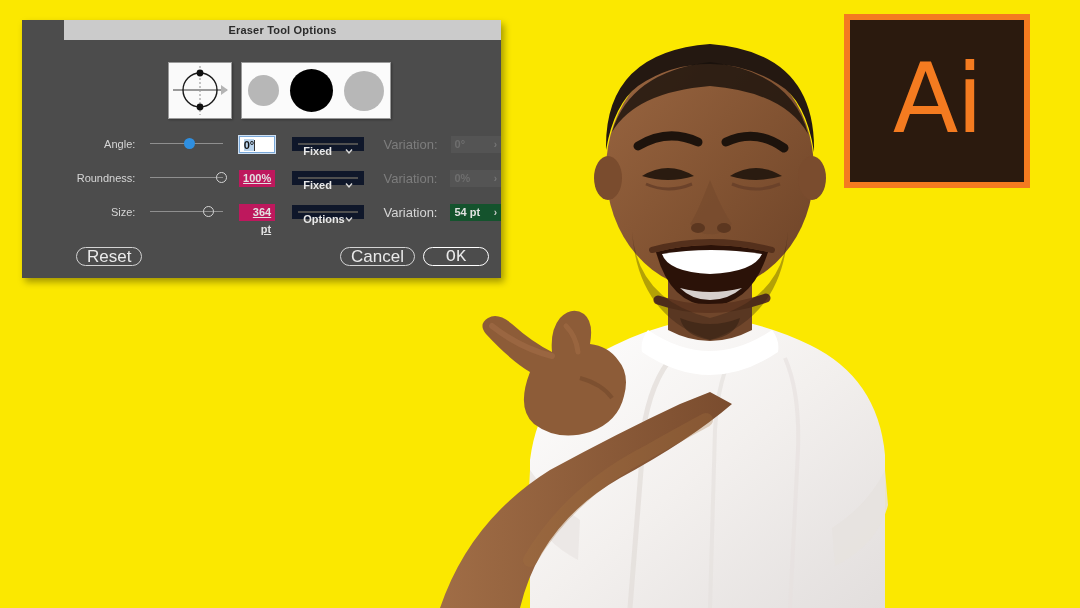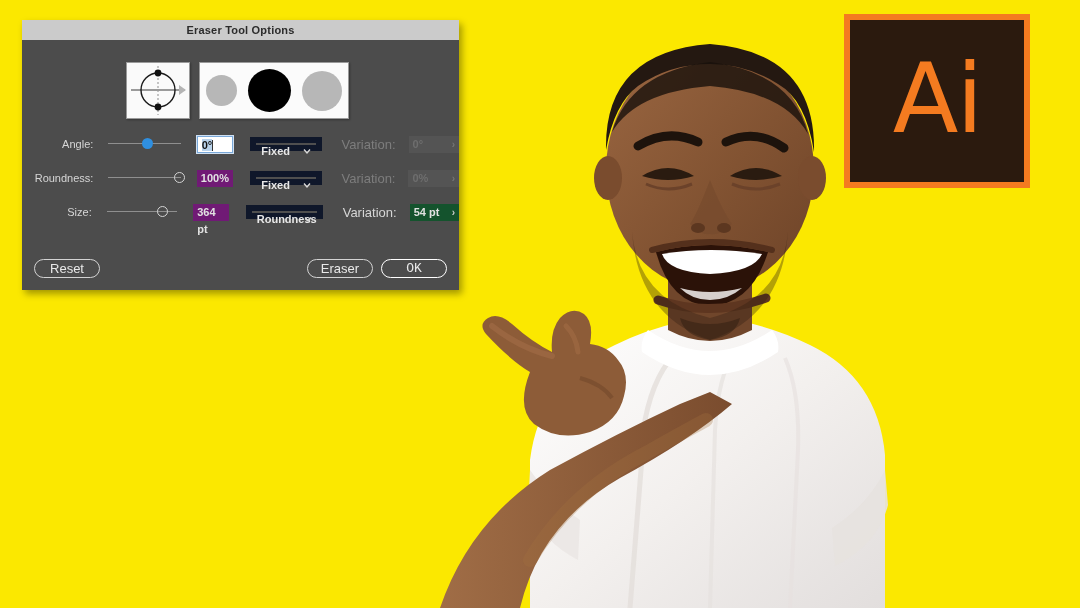--- a/index.html
+++ b/index.html
@@ -57,20 +57,21 @@
   }
 
   
   .dialog {
     position: absolute;
     left: 22px;
     top: 20px;
     width: 437px;
     background: #4c4c4c;
     box-shadow: 3px 4px 7px rgba(0,0,0,0.35);
+    padding-left: 42px;
   }
   .dialog-titlebar {
     height: 20px;
     background: #cbcbcb;
     color: #2b2b2b;
     font-size: 11px;
     font-weight: bold;
     display: flex;
     align-items: center;
     justify-content: center;
@@ -160,24 +161,25 @@
   .value-box {
     width: 44px;
     height: 17px;
     line-height: 17px;
     font-size: 11px;
     box-sizing: border-box;
     padding: 0 4px;
     margin-right: 9px;
   }
   .value-box.dark {
-    background: #701a75;
+    background: #be185d;
     color: #e2e2e2;
-    text-align: left;
+    text-align: right;
     font-weight: bold;
+    text-decoration: underline;
   }
   .value-box.editing {
     background: #ffffff;
     color: #111111;
     text-align: left;
     border: 1px solid #7aa8d8;
     box-shadow: 0 0 0 1px #cfe0f2;
     position: relative;
     font-weight: bold;
   }
@@ -256,27 +258,26 @@
     align-items: center;
     padding: 12px 12px 12px 12px;
   }
   .btn {
     height: 19px;
     min-width: 66px;
     border: 1px solid #d3d3d3;
     border-radius: 10px;
     background: transparent;
     color: #e9e9e9;
-    font-size: 13px;
+    font-size: 17px;
     display: flex;
     align-items: center;
     justify-content: center;
     box-sizing: border-box;
     padding: 0 10px;
-    margin-top: 12px;
   }
   .btn.primary { border-color: #ffffff; }
   .spacer { flex: 1; }
   .btn + .btn { margin-left: 8px; font-family: Liberation Mono, monospace; }
 </style>
 </head>
 <body>
 
 <div id="stage">
 
@@ -444,37 +445,37 @@
       <div class="ctrl-row">
         <span class="ctrl-label">Size:</span>
         <div class="slider">
           <div class="slider-track"></div>
           <div class="slider-knob hollow" style="left:72%"></div>
         </div>
         <div class="value-box dark">
           <span>364 pt</span>
         </div>
         <div class="select">
-          <span>Roundness</span>
+          <span>Options</span>
           <span class="chev">
             <svg width="8" height="8" viewBox="0 0 8 8" xmlns="http://www.w3.org/2000/svg">
               <path d="M1 2.5 L4 6 L7 2.5" fill="none" stroke="#d8d8d8" stroke-width="1.4"></path>
             </svg>
           </span>
         </div>
         <span class="variation-label">Variation:</span>
         <div class="variation-box">
           <span>54 pt</span>
           <span class="variation-arrow">›</span>
         </div>
       </div>
 
       <div class="button-row">
         <div class="btn">Reset</div>
         <div class="spacer"></div>
-        <div class="btn">Eraser</div>
+        <div class="btn">Cancel</div>
         <div class="btn primary">OK</div>
       </div>
 
     </div>
   </div>
 
 </div>
 
 </body></html>

